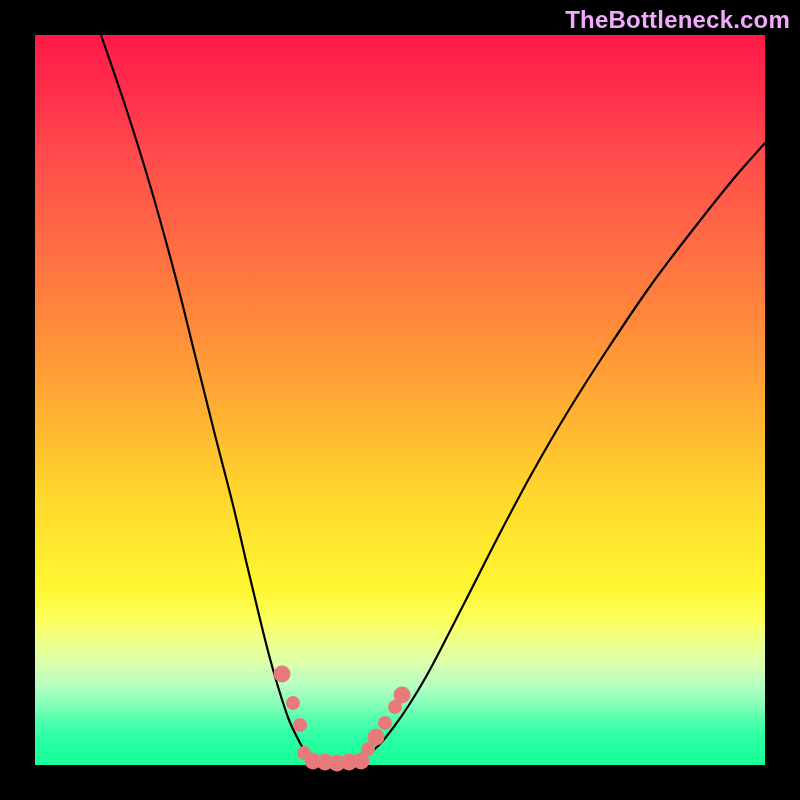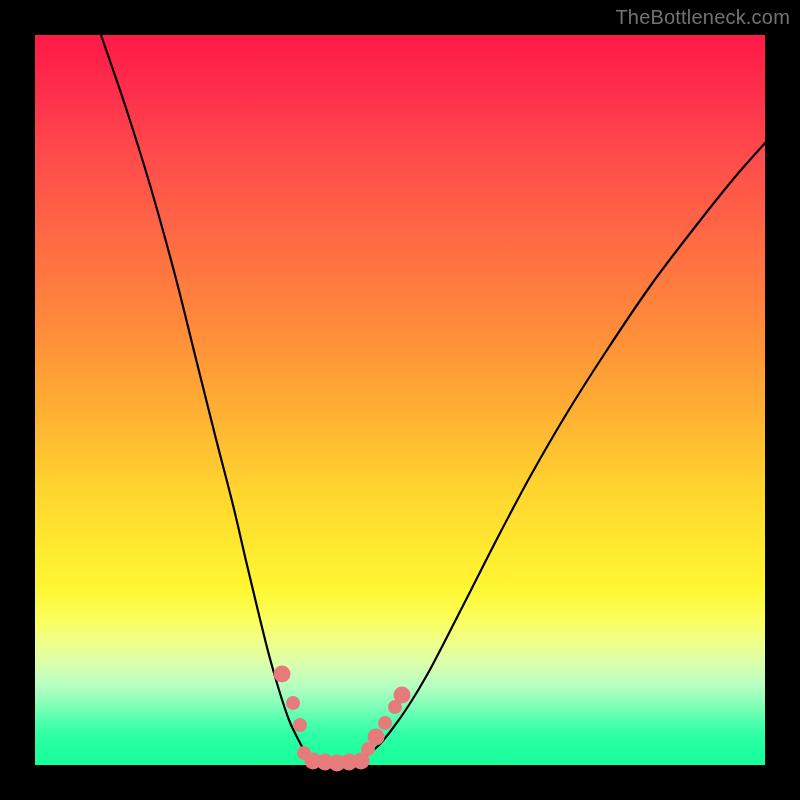--- a/index.html
+++ b/index.html
@@ -53,24 +53,24 @@
     left: 0;
     top: 0;
     width: 730px;
     height: 730px;
     overflow: visible;
   }
   .watermark {
     position: absolute;
     top: 6px;
     right: 10px;
-    color: #737373;
-    font-size: 20px;
+    color: #f0abfc;
+    font-size: 24px;
     letter-spacing: 0.2px;
-    font-weight: 400;
+    font-weight: 700;
   }
 </style>
 </head>
 <body>
 
 <div class="frame">
   <div class="plot">
     <svg viewBox="0 0 730 730" preserveAspectRatio="none">
       <path id="curve-path" fill="none" stroke="#000000" stroke-width="2.2" stroke-linecap="round" d="M 66 0 C 70.00 11.67, 81.83 45.00, 90 70 C 98.17 95.00, 106.67 121.67, 115 150 C 123.33 178.33, 132.50 211.67, 140 240 C 147.50 268.33, 153.33 293.33, 160 320 C 166.67 346.67, 173.67 375.00, 180 400 C 186.33 425.00, 192.67 448.33, 198 470 C 203.33 491.67, 207.67 511.67, 212 530 C 216.33 548.33, 220.33 565.00, 224 580 C 227.67 595.00, 230.67 607.50, 234 620 C 237.33 632.50, 240.67 644.17, 244 655 C 247.33 665.83, 251.00 677.17, 254 685 C 257.00 692.83, 259.33 696.83, 262 702 C 264.67 707.17, 267.33 712.67, 270 716 C 272.67 719.33, 275.33 720.33, 278 722 C 280.67 723.67, 283.00 725.00, 286 726 C 289.00 727.00, 292.33 727.67, 296 728 C 299.67 728.33, 304.00 728.33, 308 728 C 312.00 727.67, 316.00 727.33, 320 726 C 324.00 724.67, 328.00 722.67, 332 720 C 336.00 717.33, 339.67 714.50, 344 710 C 348.33 705.50, 353.00 699.67, 358 693 C 363.00 686.33, 368.33 678.83, 374 670 C 379.67 661.17, 385.67 651.33, 392 640 C 398.33 628.67, 404.67 616.17, 412 602 C 419.33 587.83, 427.33 572.00, 436 555 C 444.67 538.00, 454.00 519.17, 464 500 C 474.00 480.83, 484.67 460.33, 496 440 C 507.33 419.67, 519.33 398.83, 532 378 C 544.67 357.17, 558.00 336.33, 572 315 C 586.00 293.67, 601.33 270.50, 616 250 C 630.67 229.50, 646.00 210.00, 660 192 C 674.00 174.00, 688.33 156.00, 700 142 C 711.67 128.00, 725.00 113.67, 730 108"></path>
       <g id="marker-group">

